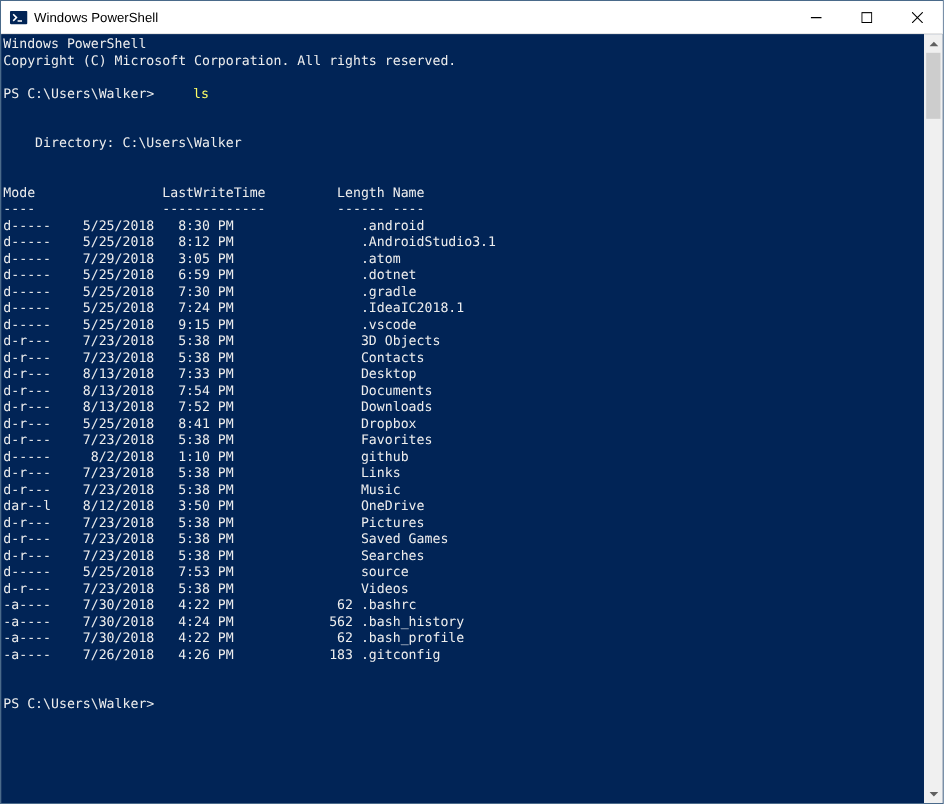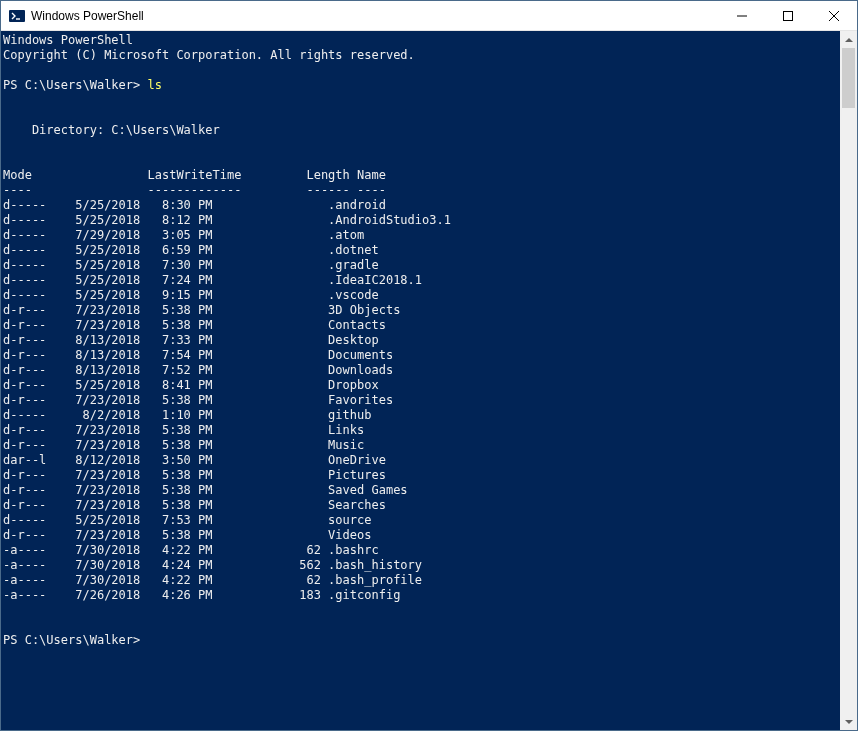--- a/index.html
+++ b/index.html
@@ -93,21 +93,21 @@
   .scrollbar .down { bottom: 0; }
   .scrollbar .thumb {
     position: absolute;
     left: 2px;
     width: 13px;
     top: 17px;
     height: 60px;
     background: #cdcdcd;
     cursor: pointer;
   }
-  .cmd { color: #ffff66; }
+  .cmd { color: #ffff66; margin-left: 28px; }
 </style>
 </head>
 <body>
 
 <div class="window">
   <div class="titlebar">
     <span class="icon">
       <svg width="16" height="16" viewBox="0 0 16 16">
         <rect x="0" y="2" width="16" height="12" rx="1" fill="#012456"></rect>
         <path d="M3 5 L6 8 L3 11" stroke="#fff" stroke-width="1.4" fill="none"></path>

